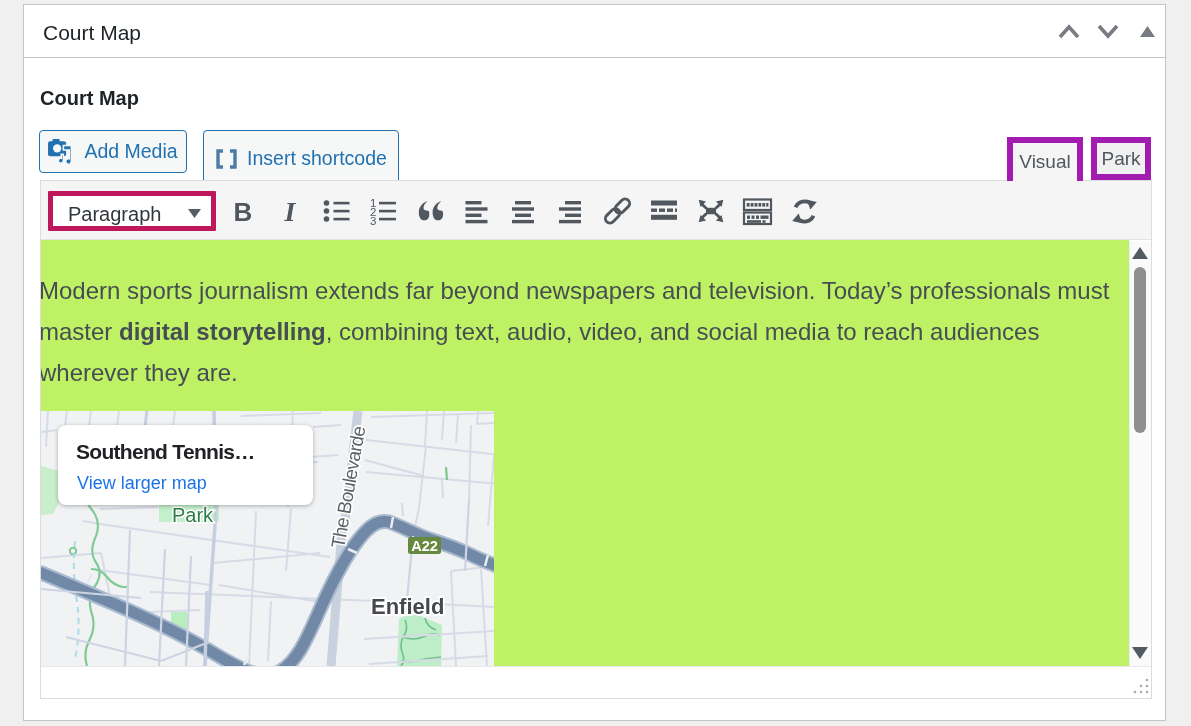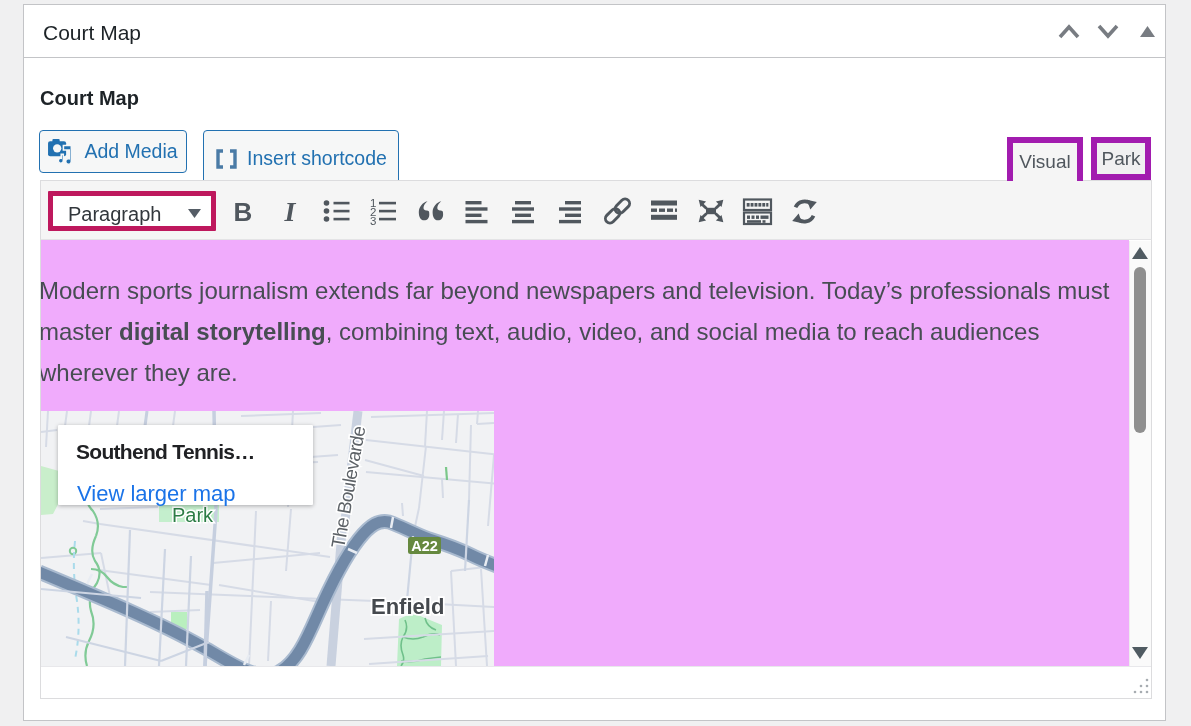--- a/index.html
+++ b/index.html
@@ -12,29 +12,29 @@
 .btn{background:#f6f7f7;border:1.5px solid #2271b1;border-radius:4px;color:#2271b1;font-size:19.5px;display:flex;align-items:center;justify-content:center;box-sizing:border-box;}
 #btnmedia{left:39px;top:130px;width:148px;height:43px;}
 #btnshort{left:203px;top:130px;width:196px;height:57px;}
 .tab{background:#f0f0f1;border:6px solid #a21caf;box-sizing:border-box;color:#50575e;font-size:19px;display:flex;align-items:center;justify-content:center;}
 #tabvisual{left:1007px;top:137px;width:76px;height:44px;border-bottom:none;background:#f5f5f5;z-index:2;}
 #tabtext{left:1091px;top:137px;width:60px;height:43px;}
 #editor{left:40px;top:180px;width:1112px;height:519px;border:1px solid #dcdcde;box-sizing:border-box;background:#fff;}
 #toolbar{left:40px;top:180px;width:1112px;height:60px;background:#f5f5f5;border:1px solid #dcdcde;border-bottom:1px solid #e3e3e5;box-sizing:border-box;}
 #pselect{left:48px;top:191px;width:168px;height:40px;background:#fff;border:5px solid #be185d;box-sizing:border-box;border-radius:1px;}
 #pselect span{position:absolute;left:15px;top:7px;font-size:20px;color:#32373c;}
-#content{left:41px;top:240px;width:1088px;height:426px;background:#f0abfc;overflow:hidden;}
+#content{left:41px;top:240px;width:1088px;height:426px;background:#bef264;overflow:hidden;}
 #ptext{position:absolute;left:-2px;top:30px;width:1085px;font-size:24px;line-height:41px;color:#474d53;}
 #statusbar{left:41px;top:666px;width:1110px;height:31px;background:#fff;border-top:1px solid #e8e8eb;}
 #scrolltrack{left:1129px;top:241px;width:21px;height:425px;background:#fafafa;border-left:1px solid #ededed;}
 #thumb{left:1134px;top:267px;width:12px;height:166px;background:#8f8f8f;border-radius:6px;}
 #map{left:41px;top:411px;width:453px;height:255px;}
-#mapcard{left:58px;top:425px;width:255px;height:80px;background:#fff;border-radius:1px;box-shadow:0 1px 4px rgba(0,0,0,0.3);}
+#mapcard{left:58px;top:425px;width:255px;height:80px;background:#fff;border-radius:8px;box-shadow:0 1px 4px rgba(0,0,0,0.3);}
 #mapcard .t{position:absolute;left:18px;top:15px;font-size:21px;letter-spacing:-0.7px;font-weight:bold;color:#202124;}
-#mapcard .l{position:absolute;left:19px;top:48px;font-size:22px;color:#1a73e8;margin-top:8px;}
+#mapcard .l{position:absolute;left:19px;top:48px;font-size:18px;color:#1a73e8;}
 </style>
 </head>
 <body>
 <div class="abs" id="postbox"></div>
 <div class="abs" id="pbheader"></div>
 <div class="abs" id="pbtitle">Court Map</div>
 
 <svg class="abs" style="left:1058px;top:23px;" width="22" height="17" viewBox="0 0 22 17">
     <path d="M2 14 L11 4 L20 14" fill="none" stroke="#787c82" stroke-width="3.6"></path>
   </svg>

